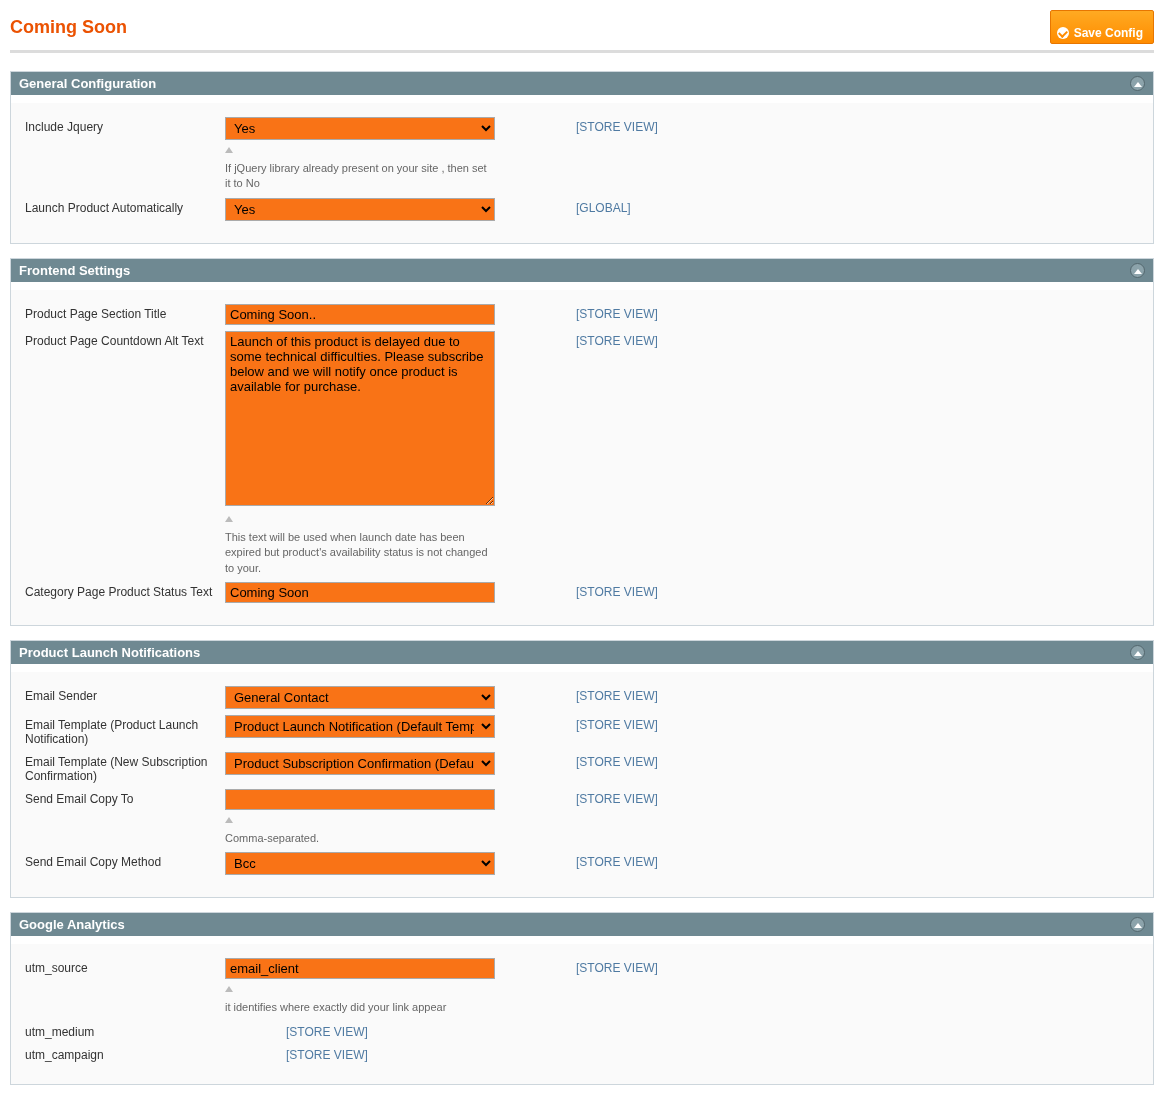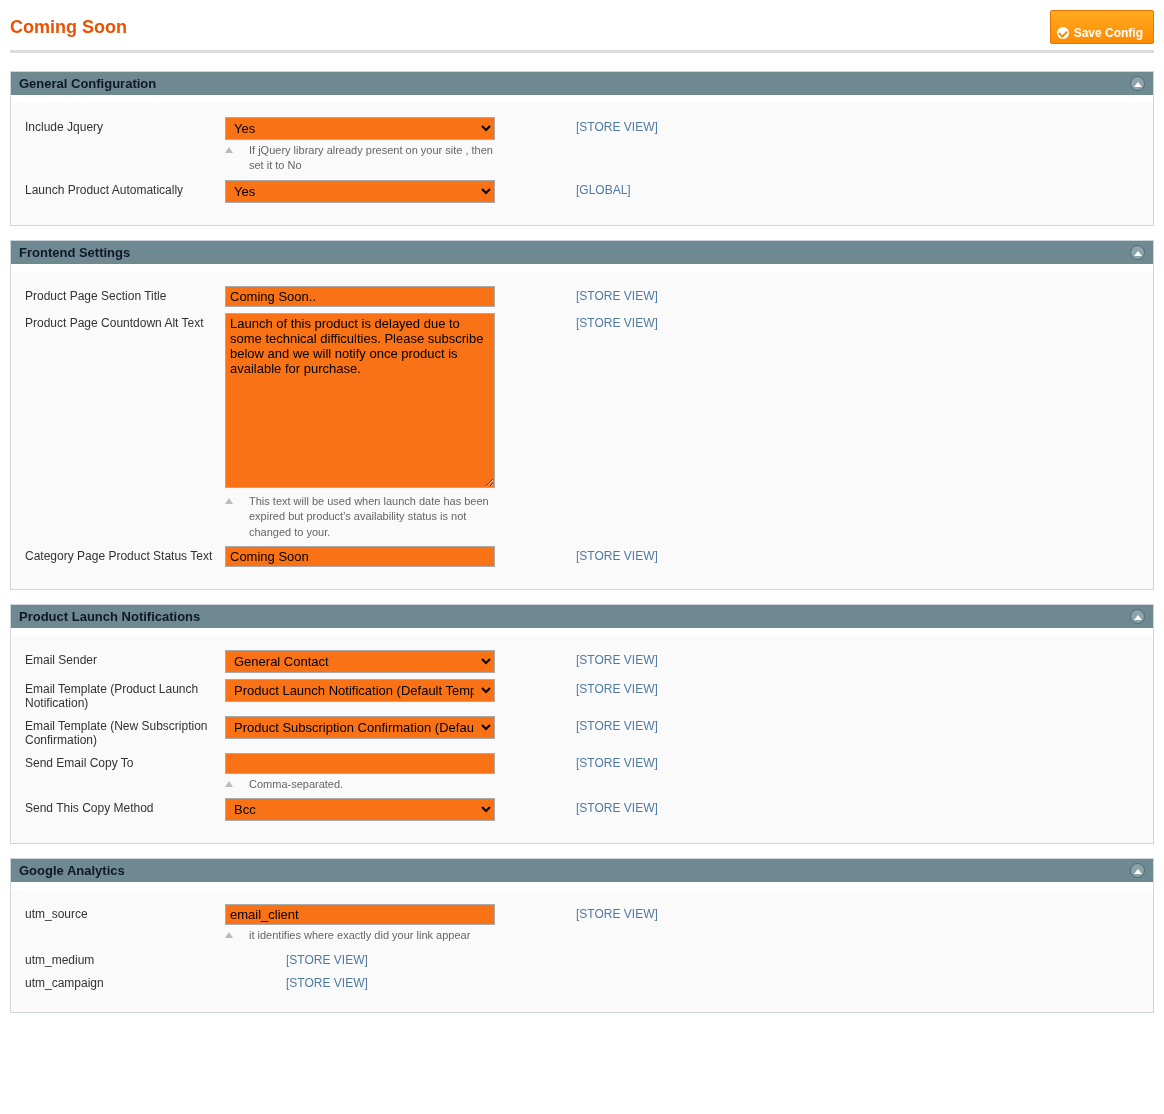--- a/index.html
+++ b/index.html
@@ -54,21 +54,21 @@
     border-bottom:2px solid #ff8c00;
     transform:rotate(45deg);
   }
 
   .section {
     border: 1px solid #cdd6dc;
     margin-bottom: 14px;
   }
   .section-header {
     background: #6f8992;
-    color: #0f172a;
+    color: #ffffff;
     font-weight: bold;
     font-size: 13px;
     padding: 4px 8px;
     display: flex;
     justify-content: space-between;
     align-items: center;
     cursor: pointer;
   }
   .collapse-icon {
     width: 15px; height: 15px;
@@ -118,26 +118,27 @@
     padding: 2px 4px;
     border: 1px solid #aaa;
     background: #f97316;
   }
   textarea {
     height: 175px;
     resize: both;
   }
   .help-note {
     display: flex;
-    gap: 16px;
+    gap: 8px;
     color: #666;
     font-size: 11px;
     margin-top: 3px;
     line-height: 1.4;
     width: 270px;
+    flex-direction: column;
   }
   .help-note .tri {
     width:0;height:0;
     border-left:4px solid transparent;
     border-right:4px solid transparent;
     border-bottom:6px solid #bbb;
     margin-top:4px;
     flex-shrink:0;
   }
   select {
@@ -271,21 +272,21 @@
         <input type="text" value="" style="">
         <div class="help-note">
           <span class="tri"></span>
           <span>Comma-separated.</span>
         </div>
       </div>
       <div class="form-scope">[STORE VIEW]</div>
     </div>
 
     <div class="form-row">
-      <div class="form-label">Send This Copy Method</div>
+      <div class="form-label">Send Email Copy Method</div>
       <div class="form-control-col">
         <select>
           <option>Bcc</option>
         </select>
       </div>
       <div class="form-scope">[STORE VIEW]</div>
     </div>
 
   </div>
 </div>

